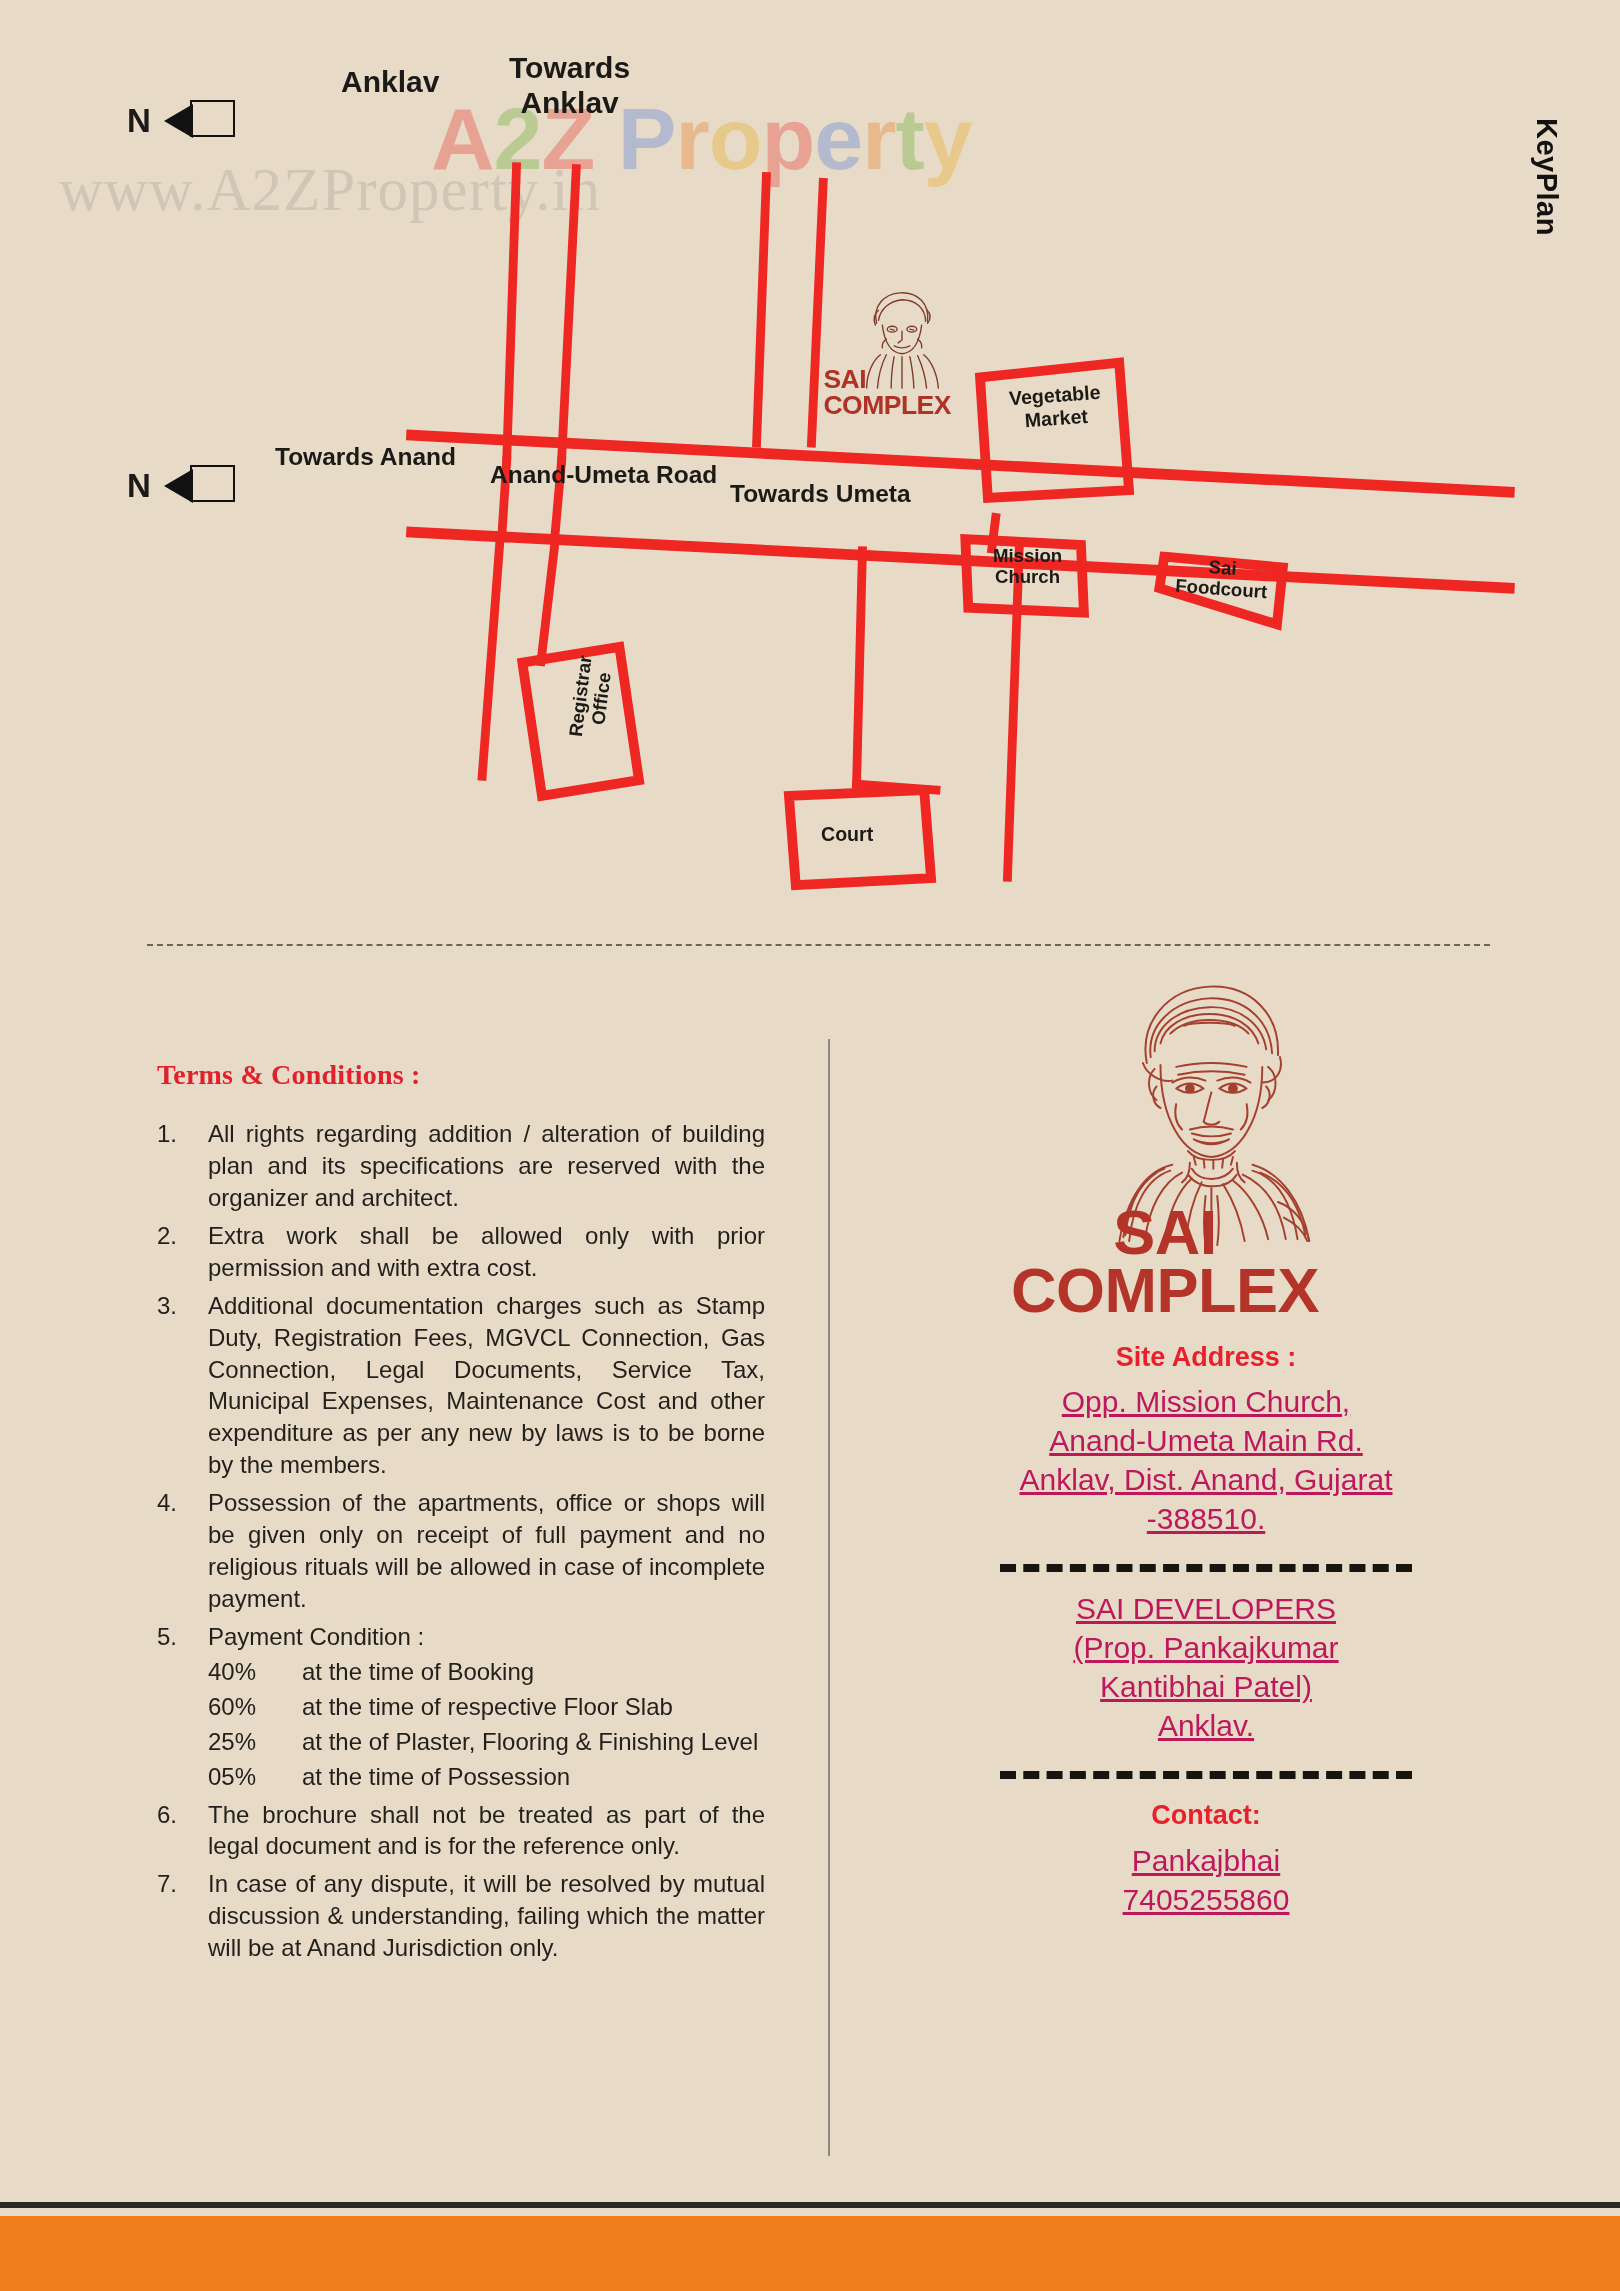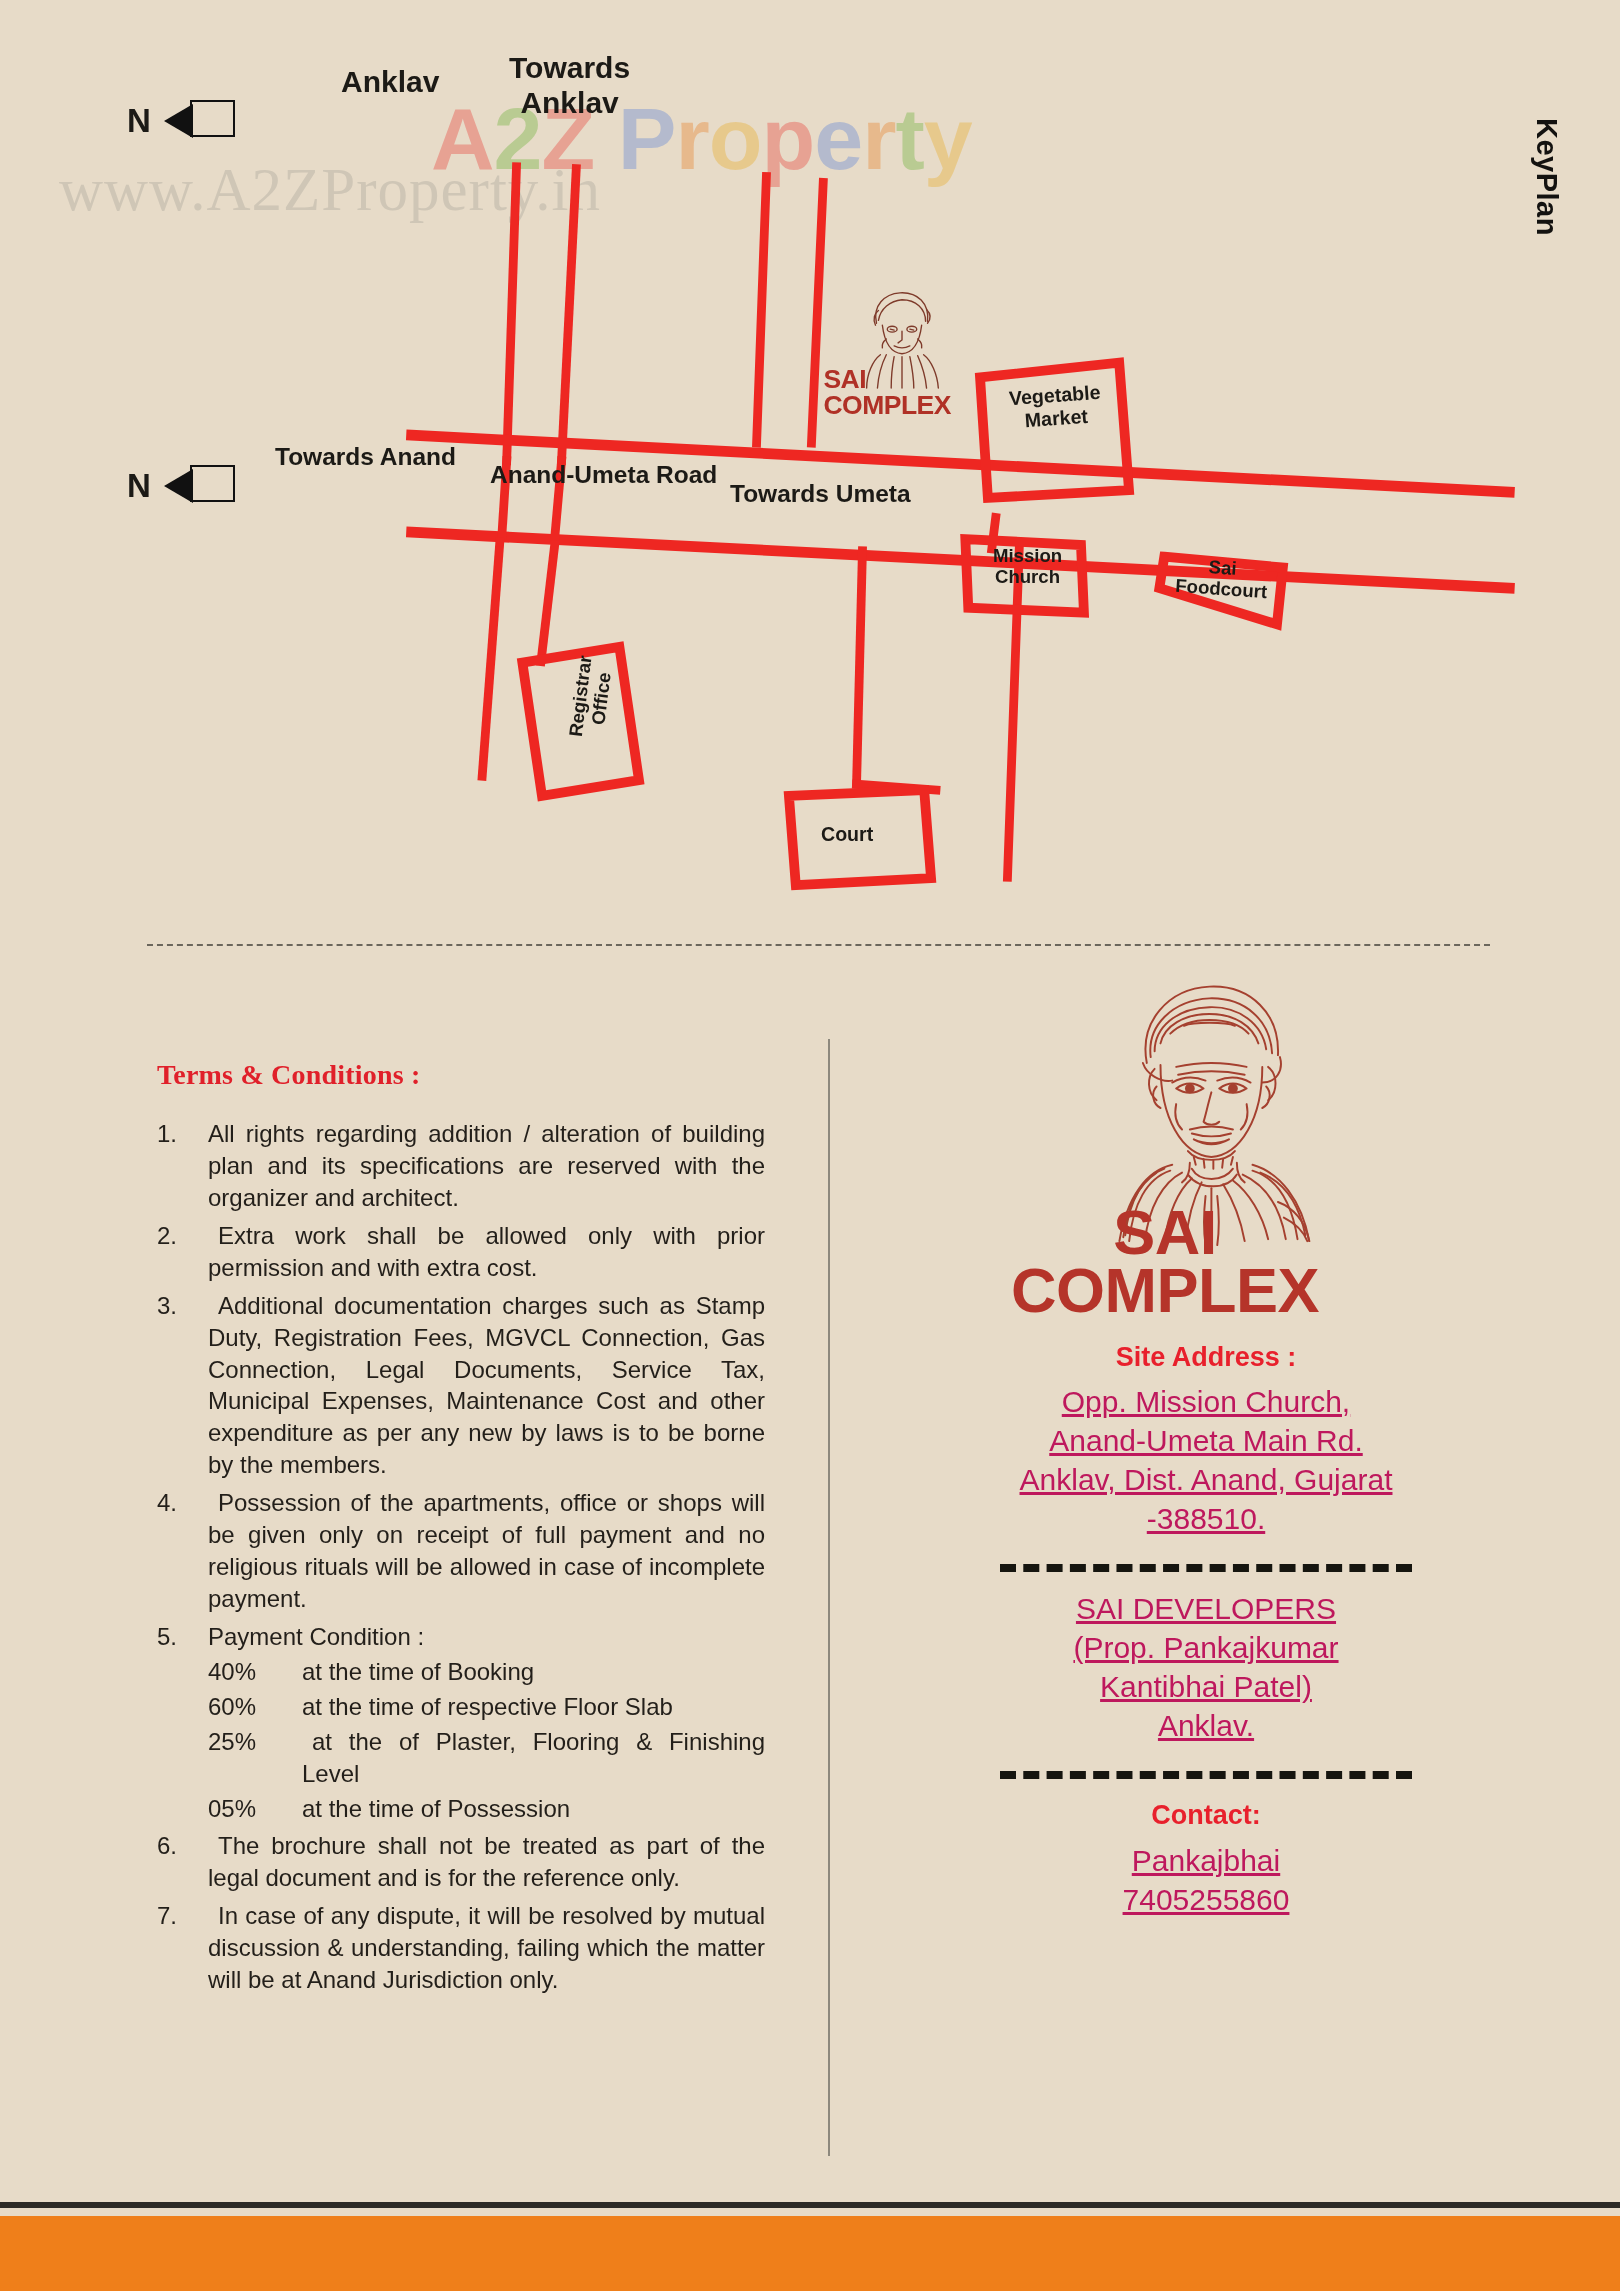--- a/index.html
+++ b/index.html
@@ -105,21 +105,21 @@
     font-size:24px;line-height:1.33;color:#231f1a;text-align:justify;
   }
   .tlist li .num{position:absolute;left:0;top:0;width:43px;text-align:left;}
   .pay{list-style:none;margin:3.9px 0 0 0;padding:0;}
   .pay li{
     position:relative;padding-left:94px;margin:0 0 2.9px 0;
     font-size:24px;line-height:1.33;color:#231f1a;text-align:justify;
   }
   .pay li .pct{position:absolute;left:0;top:0;width:86px;}
   .just{text-align:justify;text-align-last:left;}
-  .just-full{text-align:justify;margin-left:10px;}
+  .just-full{text-align:justify;}
 
   
   .info{position:absolute;left:863px;top:0px;width:686px;text-align:center;}
   .baba{width:100%;display:flex;justify-content:center;margin-top:-29px;}
   .brandname{
     margin-top:-51px;
     font-family:"Liberation Sans",sans-serif;
     font-weight:bold;color:#b5342a;line-height:.92;
     font-size:63px;letter-spacing:-0.5px;position:relative;left:-41px;
   }

